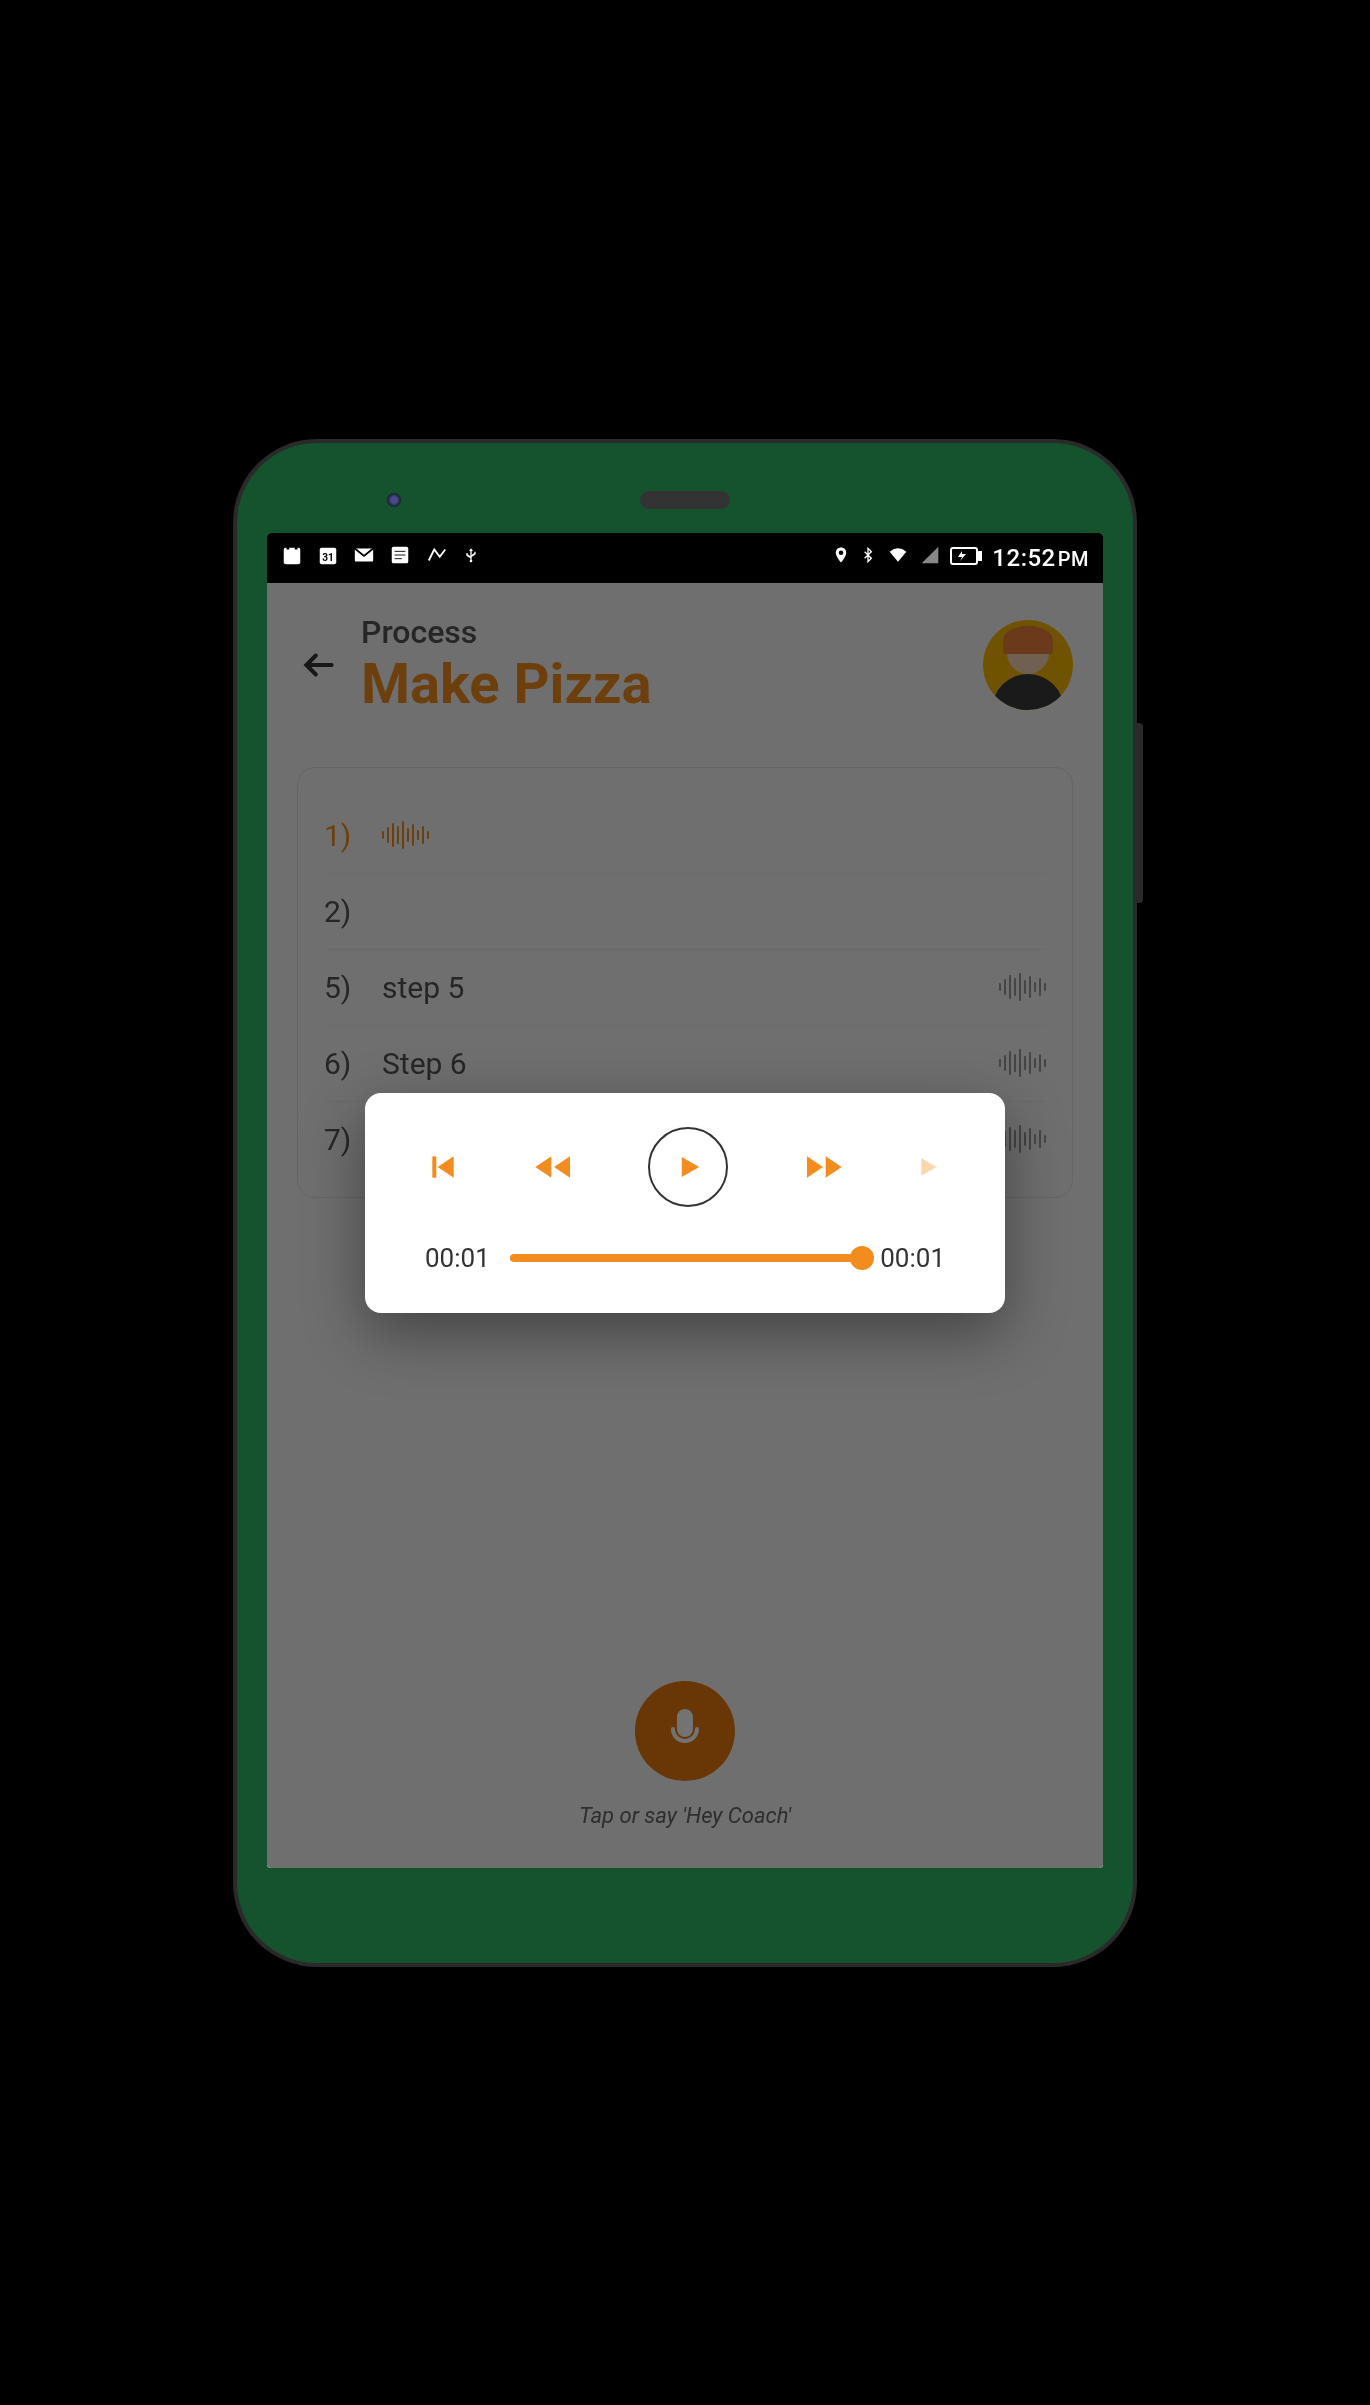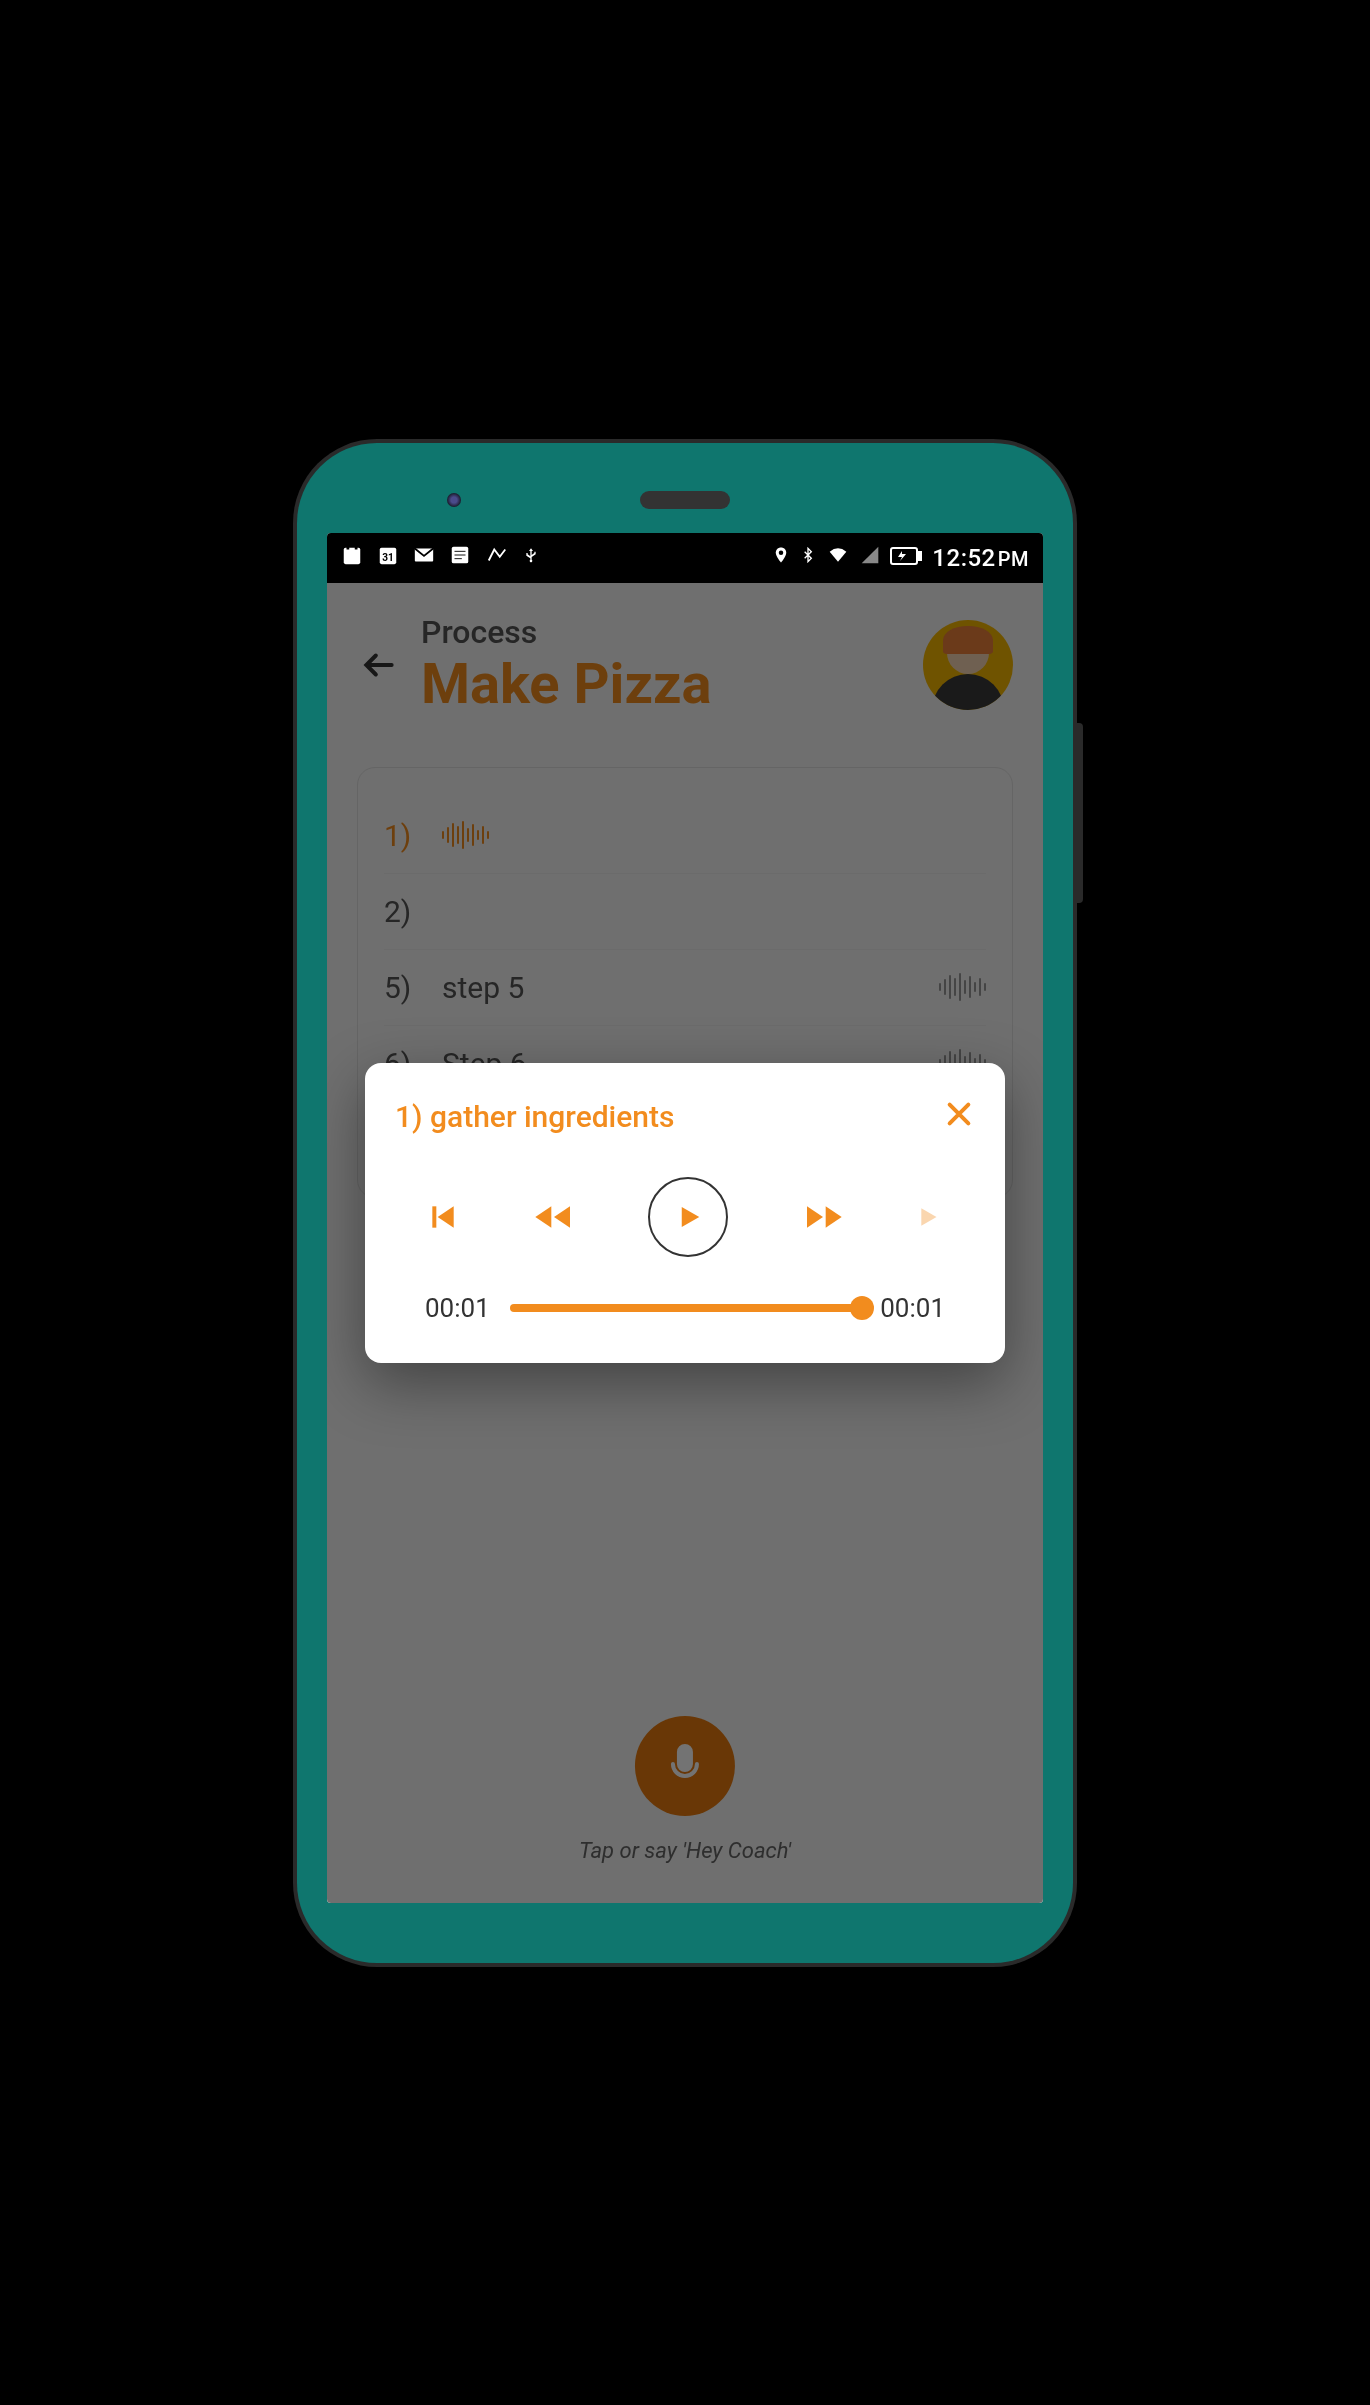--- a/index.html
+++ b/index.html
@@ -5,25 +5,25 @@
   * { margin: 0; padding: 0; box-sizing: border-box; font-family: -apple-system, BlinkMacSystemFont, "Segoe UI", Roboto, sans-serif; }
   body {
     width: 1370px;
     height: 2405px;
     background: #000;
     display: flex;
     align-items: center;
     justify-content: center;
   }
   .phone-frame {
-    width: 776px;
+    width: 896px;
     height: 1520px;
-    background: #0f766e;
+    background: #14532d;
     border-radius: 80px;
-    padding: 90px 30px 60px 30px;
+    padding: 90px 30px 95px 30px;
     position: relative;
     box-shadow: 0 0 0 4px #2a2a2a, 0 30px 80px rgba(0,0,0,0.8);
   }
   .speaker {
     position: absolute;
     top: 48px;
     left: 50%;
     transform: translateX(-50%);
     width: 90px;
     height: 18px;
@@ -427,28 +427,20 @@
               <path d="M12 2 A3 3 0 0 1 15 5 L15 11 A3 3 0 0 1 9 11 L9 5 A3 3 0 0 1 12 2 Z" fill="#fff"></path>
               <path d="M6 11 A6 6 0 0 0 18 11"></path>
             </svg>
         </div>
         <div class="mic-hint">Tap or say 'Hey Coach'</div>
       </div>
 
       <div class="overlay"></div>
 
       <div class="audio-modal">
-        <div class="modal-header">
-          <div class="modal-title">1) gather ingredients</div>
-          <div class="modal-close">
-            <svg width="32" height="32" viewBox="0 0 24 24" fill="none" stroke="#f28c1e" stroke-width="3" stroke-linecap="round">
-                <path d="M5 5 L19 19 M19 5 L5 19"></path>
-              </svg>
-          </div>
-        </div>
         <div class="player-controls">
           <div class="ctrl">
             <svg width="32" height="32" viewBox="0 0 24 24" fill="#f28c1e">
                 <rect x="4" y="4" width="3" height="16"></rect>
                 <path d="M20 4 L8 12 L20 20 Z"></path>
               </svg>
           </div>
           <div class="ctrl">
             <svg width="44" height="32" viewBox="0 0 32 24" fill="#f28c1e">
                 <path d="M14 4 L2 12 L14 20 Z"></path>

